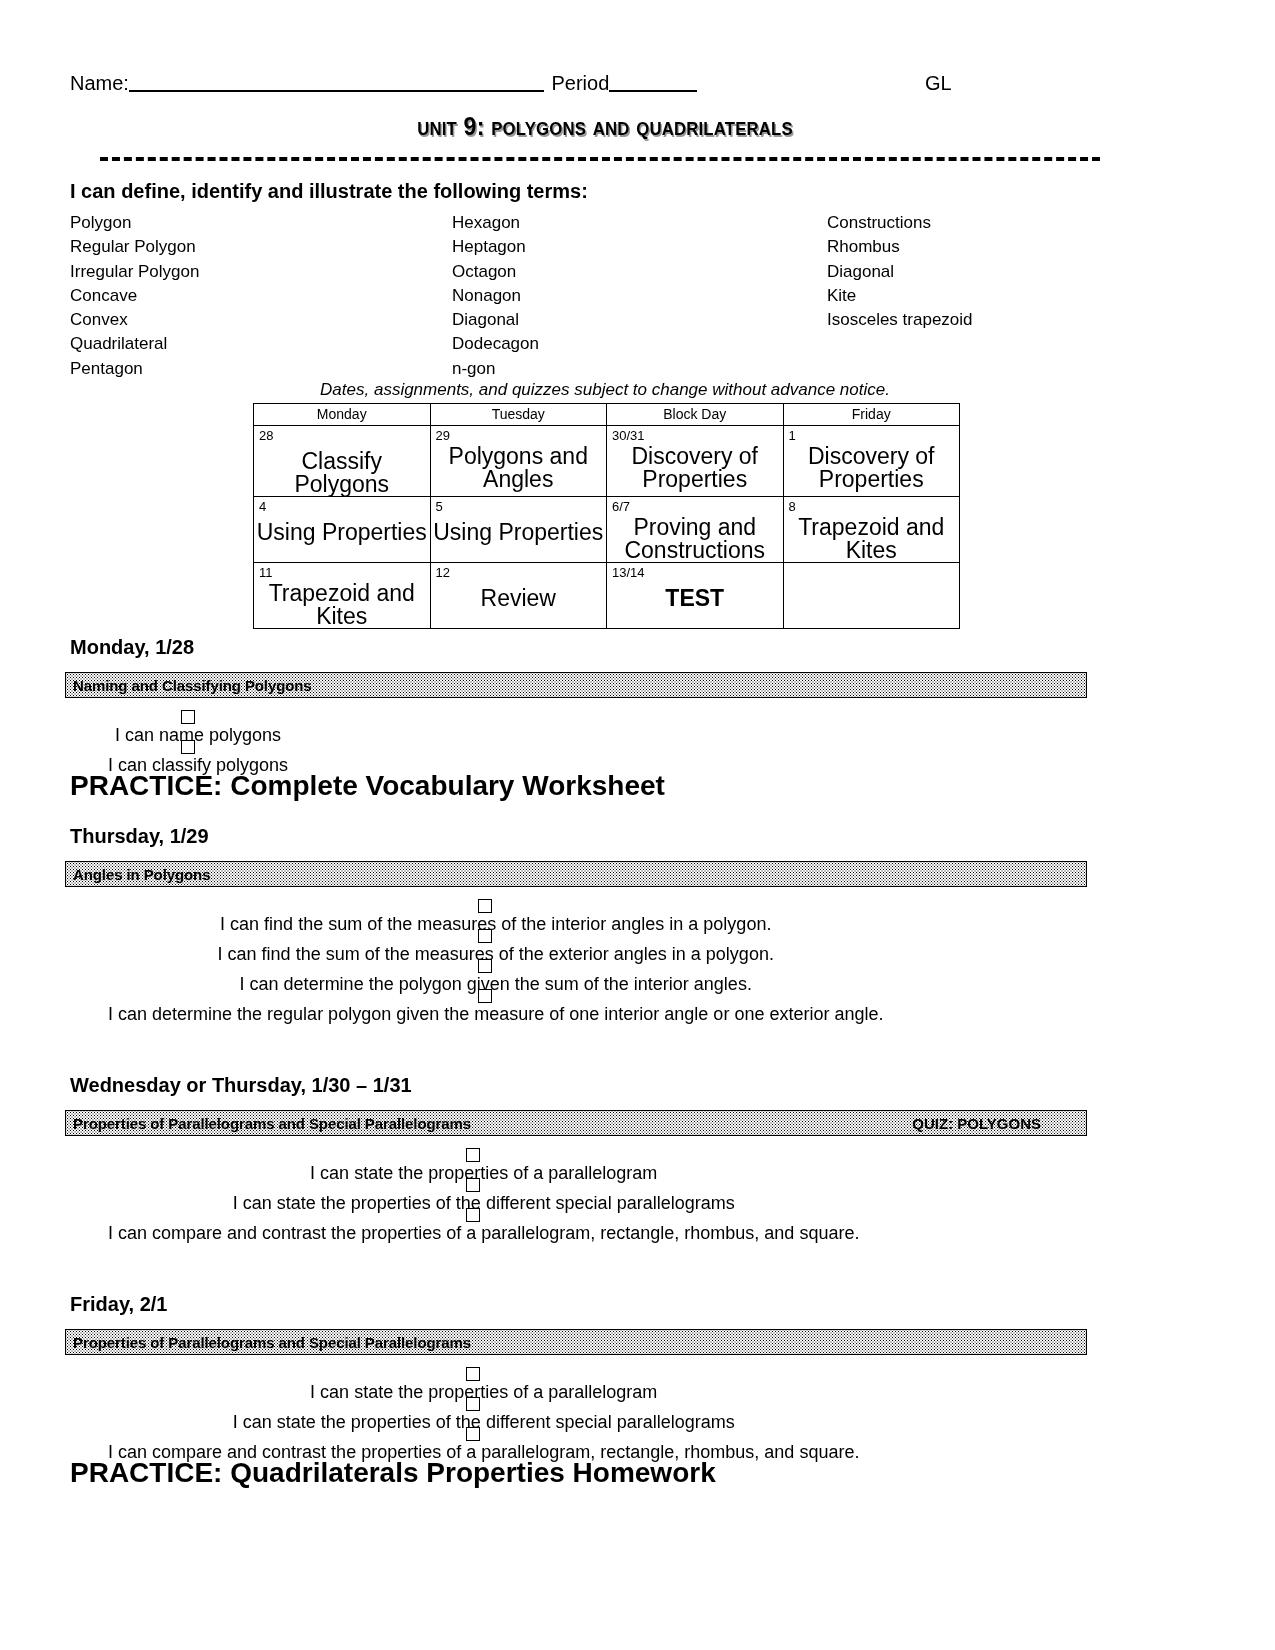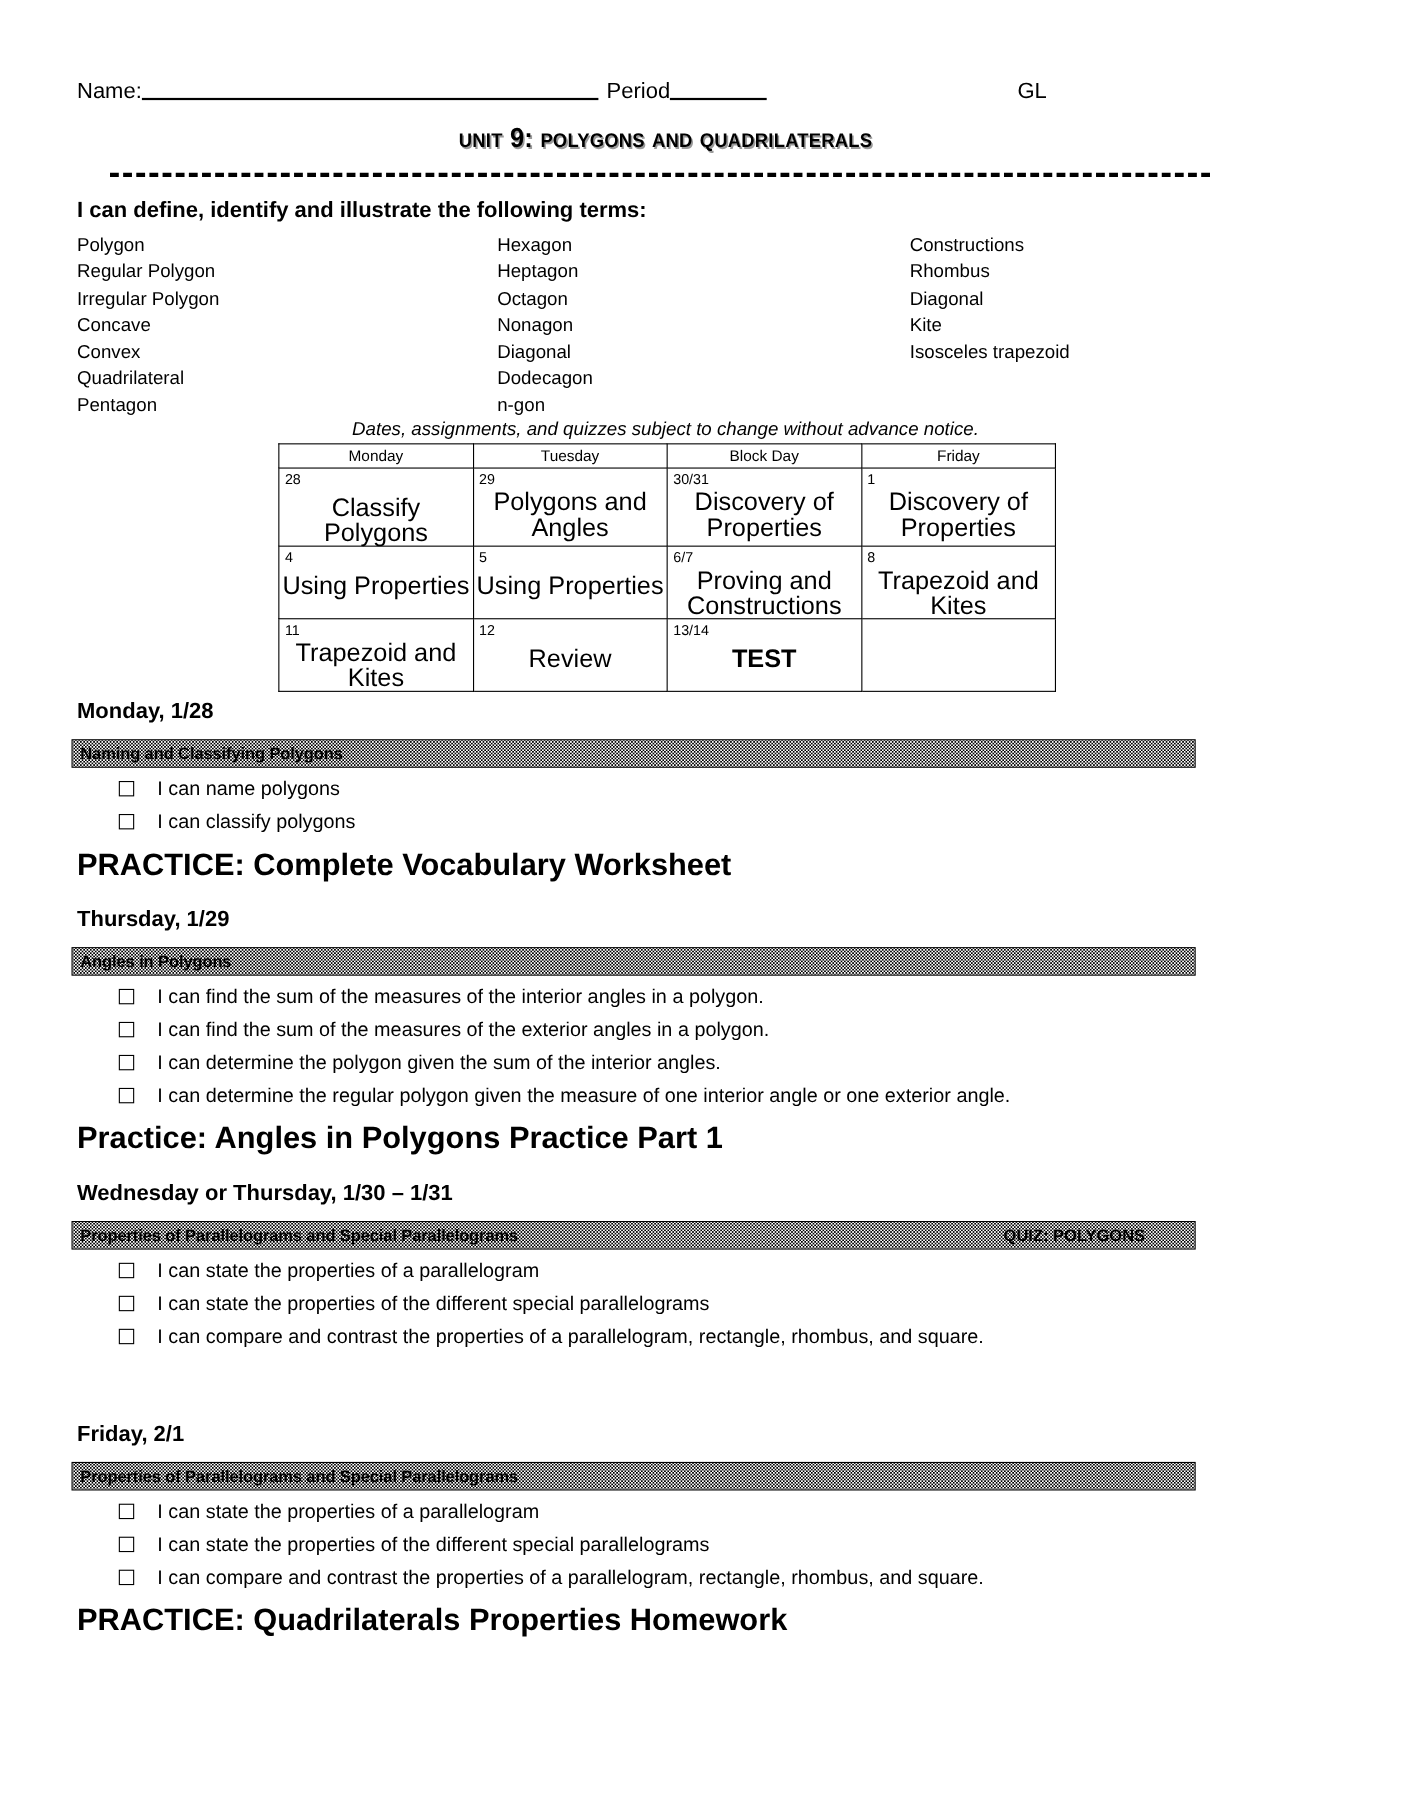--- a/index.html
+++ b/index.html
@@ -191,24 +191,25 @@
     font-weight: bold;
     white-space: nowrap;
   }
 
   .check-list {
     position: absolute;
     left: 108px;
   }
   .check-item {
     display: flex;
-    align-items: flex-start;
+    align-items: center;
     height: 30px;
     font-size: 18px;
     white-space: nowrap;
+    flex-direction: column;
   }
   .checkbox {
     display: inline-block;
     width: 14px;
     height: 14px;
     border: 1.8px solid #000;
     box-sizing: border-box;
     margin-right: 21px;
     margin-top: 4px;
     flex: 0 0 auto;
@@ -367,21 +368,20 @@
     </div>
     <div class="check-item">
       <span class="checkbox"></span>
       <span class="check-text">I can determine the polygon given the sum of the interior angles.</span>
     </div>
     <div class="check-item">
       <span class="checkbox"></span>
       <span class="check-text">I can determine the regular polygon given the measure of one interior angle or one exterior angle.</span>
     </div>
   </div>
-  <div class="practice-line" style="top:1019px">Practice:   Angles in Polygons Practice Part 1</div>
 
   <div class="day-heading" style="top:1074px">Wednesday or Thursday, 1/30 – 1/31</div>
   <div class="section-bar" style="top:1110px">
     <span class="bar-left">Properties of Parallelograms and Special Parallelograms</span>
     <span class="bar-right">QUIZ: POLYGONS</span>
   </div>
   <div class="check-list" style="top:1144px">
     <div class="check-item">
       <span class="checkbox"></span>
       <span class="check-text">I can state the properties of a parallelogram</span>

